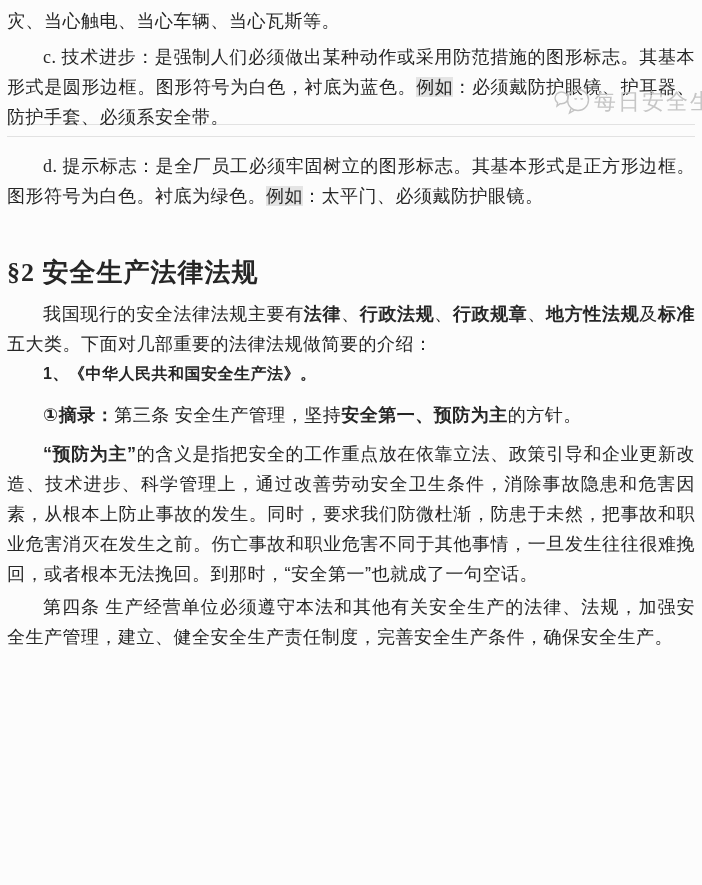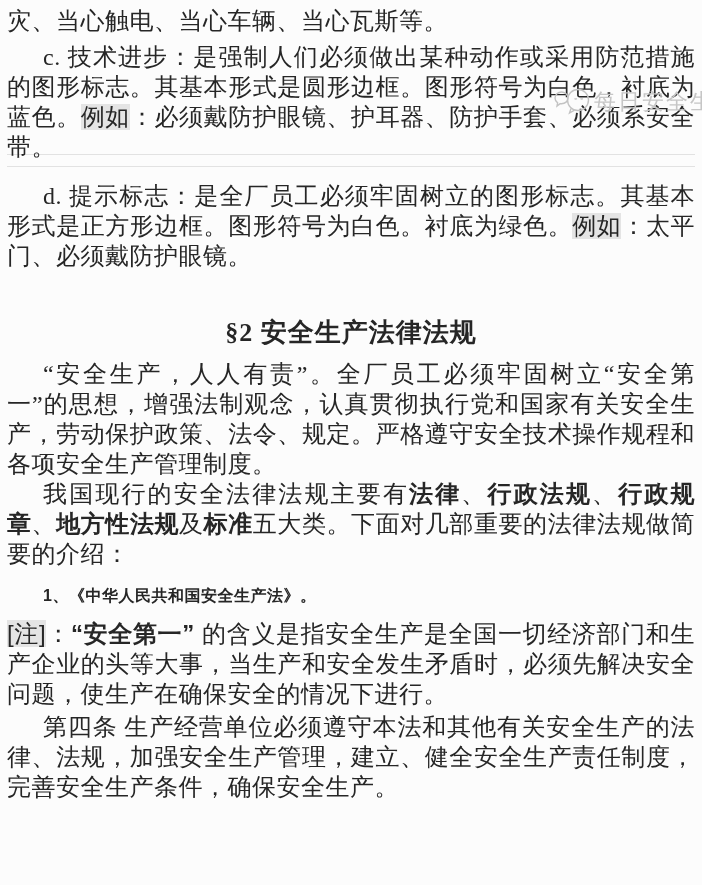--- a/index.html
+++ b/index.html
@@ -8,29 +8,28 @@
     position:relative;
     width:702px;height:885px;
     margin:0 auto;
     background:var(--bg,#fcfcfc);
     overflow:hidden;
     color:var(--fg,#262626);
     font-family:"Liberation Serif","DejaVu Serif",serif;
   }
   .blocks{padding:0 7px;}
   .blk{
-    font-size:24px;
+    font-size:18px;
     line-height:30px;
     text-align:justify;
     letter-spacing:.5px;
   }
   .blk.indent{text-indent:36px;}
   .blk.sans{font-family:"Liberation Sans","DejaVu Sans",sans-serif;}
   .blk-title{
-    text-align:center;
     font-size:26px;
     font-weight:700;
     line-height:36px;
     letter-spacing:1px;
   }
   .blk-heading{
     font-family:"Liberation Sans","DejaVu Sans",sans-serif;
     font-weight:700;
     font-size:21px;
     line-height:29px;
@@ -91,24 +90,24 @@
 </head>
 <body>
 
 <div class="page" style="--bg: #fcfcfc; --fg: #262626; --hl: #e4e4e4; --divider: #e2e2e2; --wm: #c6c6c6;">
   <div class="blocks">
       <div class="blk blk-body"><span class="seg">灾、当心触电、当心车辆、当心瓦斯等。</span></div>
       <div class="blk blk-body indent"><span class="seg">c. 技术进步：</span><span class="seg u">是强制人们必须做出某种动作或采用防范措施</span><span class="seg">的图形标志。其基本形式是圆形边框。图形符号为白色，衬底为蓝色。</span><span class="seg hl">例如</span><span class="seg">：必须戴防护眼镜、护耳器、防护手套、必须系安全带。</span></div>
       <div class="divider"></div>
       <div class="blk blk-body indent"><span class="seg">d. 提示标志：是</span><span class="seg u">全厂员工必须牢固树立</span><span class="seg">的图形标志。其基本形式是正方形边框。图形符号为白色。衬底为绿色。</span><span class="seg hl">例如</span><span class="seg">：太平门、必须戴防护眼镜。</span></div>
       <div class="blk blk-title"><span class="seg">§2 安全生产法律法规</span></div>
-      <div class="blk blk-body indent"><span class="seg">“安全生产，人人有责”。全厂员工必须牢固树立“安全第一”的思想，增强法制观念，认真贯彻执行党和国家有关安全生产，劳动保护政策、法令、规定。严格遵守安全技术操作规程和各项安全生产管理制度。</span></div>
       <div class="blk blk-body indent"><span class="seg">我国现行的安全法律法规主要有</span><span class="seg b u">法律</span><span class="seg">、</span><span class="seg b u">行政法规</span><span class="seg">、</span><span class="seg b u">行政规章</span><span class="seg">、</span><span class="seg b u">地方性法规</span><span class="seg">及</span><span class="seg b u">标准</span><span class="seg">五大类。下面对几部重要的法律法规做简要的介绍：</span></div>
       <div class="blk blk-subheading indent"><span class="seg">1、《中华人民共和国安全生产法》。</span></div>
-      <div class="blk blk-body sans"><span class="seg hl">[注]</span><span class="seg">：</span><span class="seg b">“安全第一”</span><span class="seg"> 的含义是指安全生产是全国一切经济部门和生产企业的头等大事，当生产和安全发生矛盾时，必须先解决安全问题，使生产在确保安全的情况下进行。</span></div>
+      <div class="blk blk-body indent"><span class="seg b">①摘录：</span><span class="seg">第三条 安全生产管理，坚持</span><span class="seg b u">安全第一、预防为主</span><span class="seg">的方针。</span></div>
+      <div class="blk blk-body indent sans"><span class="seg b">“预防为主”</span><span class="seg">的含义是指把安全的工作重点放在依靠立法、政策引导和企业更新改造、技术进步、科学管理上，通过改善劳动安全卫生条件，消除事故隐患和危害因素，从根本上防止事故的发生。同时，要求我们防微杜渐，防患于未然，把事故和职业危害消灭在发生之前。伤亡事故和职业危害不同于其他事情，一旦发生往往很难挽回，或者根本无法挽回。到那时，“安全第一”也就成了一句空话。</span></div>
       <div class="blk blk-body indent"><span class="seg">第四条 生产经营单位必须遵守本法和其他有关安全生产的法律、法规，加强安全生产管理，建立、健全安全生产责任制度，完善安全生产条件，确保安全生产。</span></div>
     </div>
 
   <div class="watermark">
     <svg width="38" height="30" viewBox="0 0 38 30">
       <g fill="none" stroke="#c3c3c3" stroke-width="1.4">
         <path d="M14 11 c0-3.5-3-6-6.5-6 S1 7.5 1 11 c0 2 1 3.7 2.6 4.8 L3 19 l3.2-2.4 c0.4 0.1 0.9 0.1 1.3 0.1 C11 16.7 14 14.5 14 11 Z"></path>
         <circle cx="24" cy="13" r="10.5"></circle>
         <path d="M17 21.5 L15.5 26 L20.5 23.2"></path>
         <path d="M20.5 11.5 q1.2 1 2.4 0"></path>

